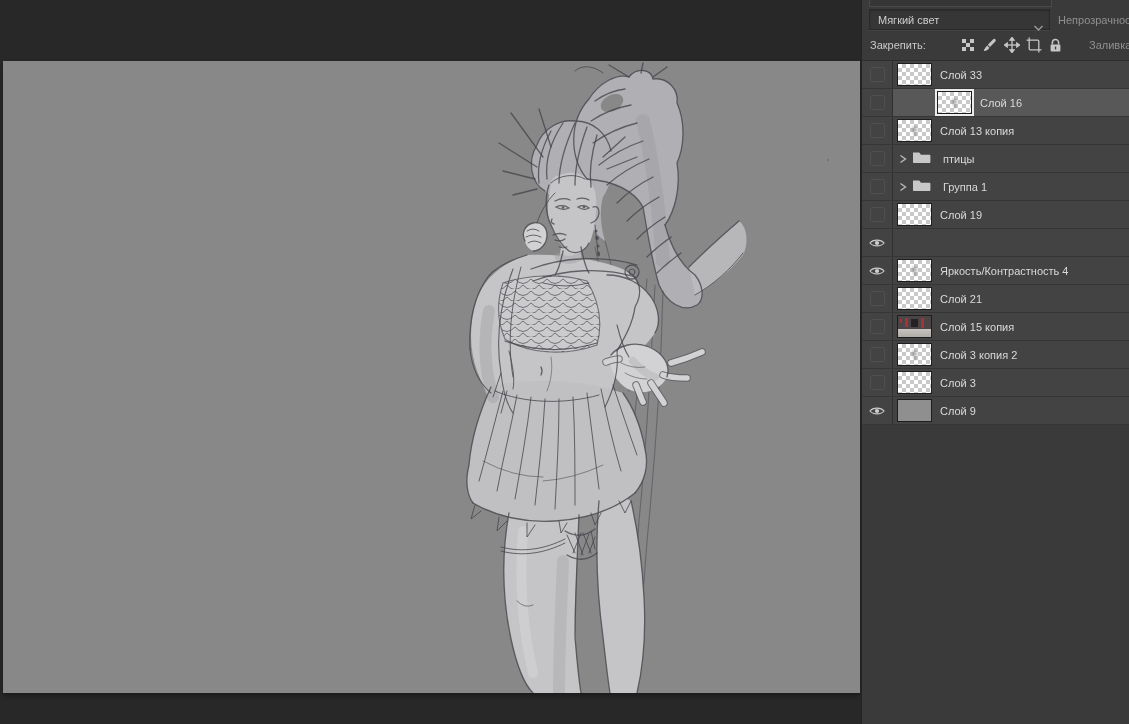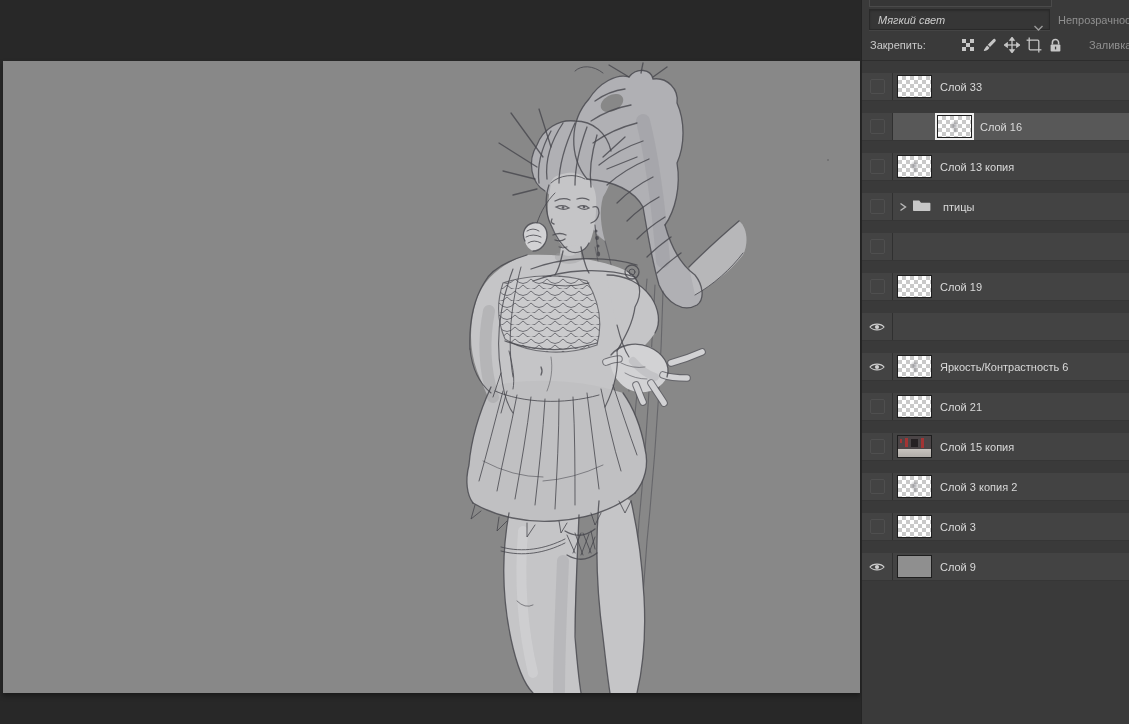--- a/index.html
+++ b/index.html
@@ -13,32 +13,32 @@
   .doc-canvas svg{display:block}
 
   
   .layers-panel{position:absolute;left:861px;top:0;width:268px;height:724px;background:#3a3a3a;
     border-left:1px solid #242424;box-sizing:border-box;overflow:hidden;}
   .panel-top{position:relative;height:60px;border-bottom:1px solid #2d2d2d;background:#3a3a3a;}
   .top-sliver{position:absolute;left:7px;top:0;width:181px;height:6px;background:#363636;
     border-left:1px solid #4a4a4a;border-right:1px solid #4a4a4a;border-bottom:1px solid #4a4a4a;}
   .blend-select{position:absolute;left:7px;top:9px;width:181px;height:21px;background:#363636;
     border:1px solid #2a2a2a;box-shadow:inset 0 1px 2px rgba(0,0,0,.22),0 1px 0 rgba(255,255,255,.05);
-    color:#cdcdcd;font-size:11px;line-height:21px;padding-left:8px;box-sizing:border-box;cursor:default;font-style:italic;}
+    color:#cdcdcd;font-size:11px;line-height:21px;padding-left:8px;box-sizing:border-box;cursor:default;}
   .blend-select .chev{position:absolute;right:5px;top:8px;}
   .dim-label{position:absolute;color:#8f8f8f;font-size:11px;white-space:nowrap;}
   .opacity-label{left:196px;top:9px;line-height:22px;}
   .fill-label{left:227px;top:33px;line-height:24px;}
   .lock-row{position:absolute;left:0;top:33px;height:24px;width:100%;display:flex;align-items:center;gap:28px;}
   .lock-caption{color:#c9c9c9;font-size:11px;margin-left:8px;}
   .lockbtn{width:20px;height:18px;display:flex;align-items:center;justify-content:center;margin-left:2px;cursor:default;}
   .lockbtn:first-of-type{margin-left:4px;}
 
   .layer-list{position:absolute;left:0;top:61px;width:100%;height:663px;background:#3a3a3a;}
-  .layer-row{display:flex;height:28px;box-sizing:border-box;border-bottom:1px solid #363636;background:#434343;margin-top:12px;}
+  .layer-row{display:flex;height:28px;box-sizing:border-box;border-bottom:1px solid #363636;background:#434343;}
   .eye-cell{width:30px;flex:0 0 30px;border-right:1px solid #303030;display:flex;align-items:center;
     justify-content:center;cursor:default;}
   .eye-well{width:13px;height:13px;border:1px solid #4f4f4f;border-radius:2px;}
   .row-content{flex:1;display:flex;align-items:center;padding-left:4px;min-width:0;}
   .layer-row.selected .row-content{background:#585858;padding-left:44px;}
   .thumb{width:33px;height:21px;border:1px solid #1e1e1e;flex:0 0 auto;position:relative;
     background-color:#ffffff;
     background-image:linear-gradient(45deg,#c9c9c9 25%,transparent 25%,transparent 75%,#c9c9c9 75%),
                      linear-gradient(45deg,#c9c9c9 25%,transparent 25%,transparent 75%,#c9c9c9 75%);
     background-size:8px 8px;background-position:0 0,4px 4px;}
@@ -368,20 +368,29 @@
             <span class="grp-folder"><svg width="19" height="14" viewBox="0 0 19 14">
                 <path d="M1,2.5 h6.2 l1.8,2.2 h8.6 a0.8,0.8 0 0 1 0.8,0.8 v6.7 a0.8,0.8 0 0 1 -0.8,0.8 h-15.8 a0.8,0.8 0 0 1 -0.8,-0.8 z" fill="#c8c8c8"></path>
               </svg></span>
             <span class="layer-name">птицы</span>
           </div>
         </div>
         <div class="layer-row grp">
           <div class="eye-cell">
             <span class="eye-well"></span>
           </div>
+          <div class="row-content">
+            <span class="grp-chev"><svg width="8" height="10" viewBox="0 0 8 10">
+                <polyline points="1.5,1.5 6.5,5 1.5,8.5" fill="none" stroke="#b9b9b9" stroke-width="1.4"></polyline>
+              </svg></span>
+            <span class="grp-folder"><svg width="19" height="14" viewBox="0 0 19 14">
+                <path d="M1,2.5 h6.2 l1.8,2.2 h8.6 a0.8,0.8 0 0 1 0.8,0.8 v6.7 a0.8,0.8 0 0 1 -0.8,0.8 h-15.8 a0.8,0.8 0 0 1 -0.8,-0.8 z" fill="#c8c8c8"></path>
+              </svg></span>
+            <span class="layer-name">Группа 1</span>
+          </div>
         </div>
         <div class="layer-row">
           <div class="eye-cell">
             <span class="eye-well"></span>
           </div>
           <div class="row-content">
             <div class="thumb"></div>
             <span class="layer-name">Слой 19</span>
           </div>
         </div>
@@ -395,21 +404,21 @@
         </div>
         <div class="layer-row">
           <div class="eye-cell">
             <span><svg width="16" height="10" viewBox="0 0 16 10">
                 <path d="M1,5 C4,1.2 12,1.2 15,5 C12,8.8 4,8.8 1,5 Z" fill="none" stroke="#cfcfcf" stroke-width="1.2"></path>
                 <circle cx="8" cy="5" r="2.1" fill="#cfcfcf"></circle>
               </svg></span>
           </div>
           <div class="row-content">
             <div class="thumb sketch"></div>
-            <span class="layer-name">Яркость/Контрастность 6</span>
+            <span class="layer-name">Яркость/Контрастность 4</span>
           </div>
         </div>
         <div class="layer-row">
           <div class="eye-cell">
             <span class="eye-well"></span>
           </div>
           <div class="row-content">
             <div class="thumb"></div>
             <span class="layer-name">Слой 21</span>
           </div>

